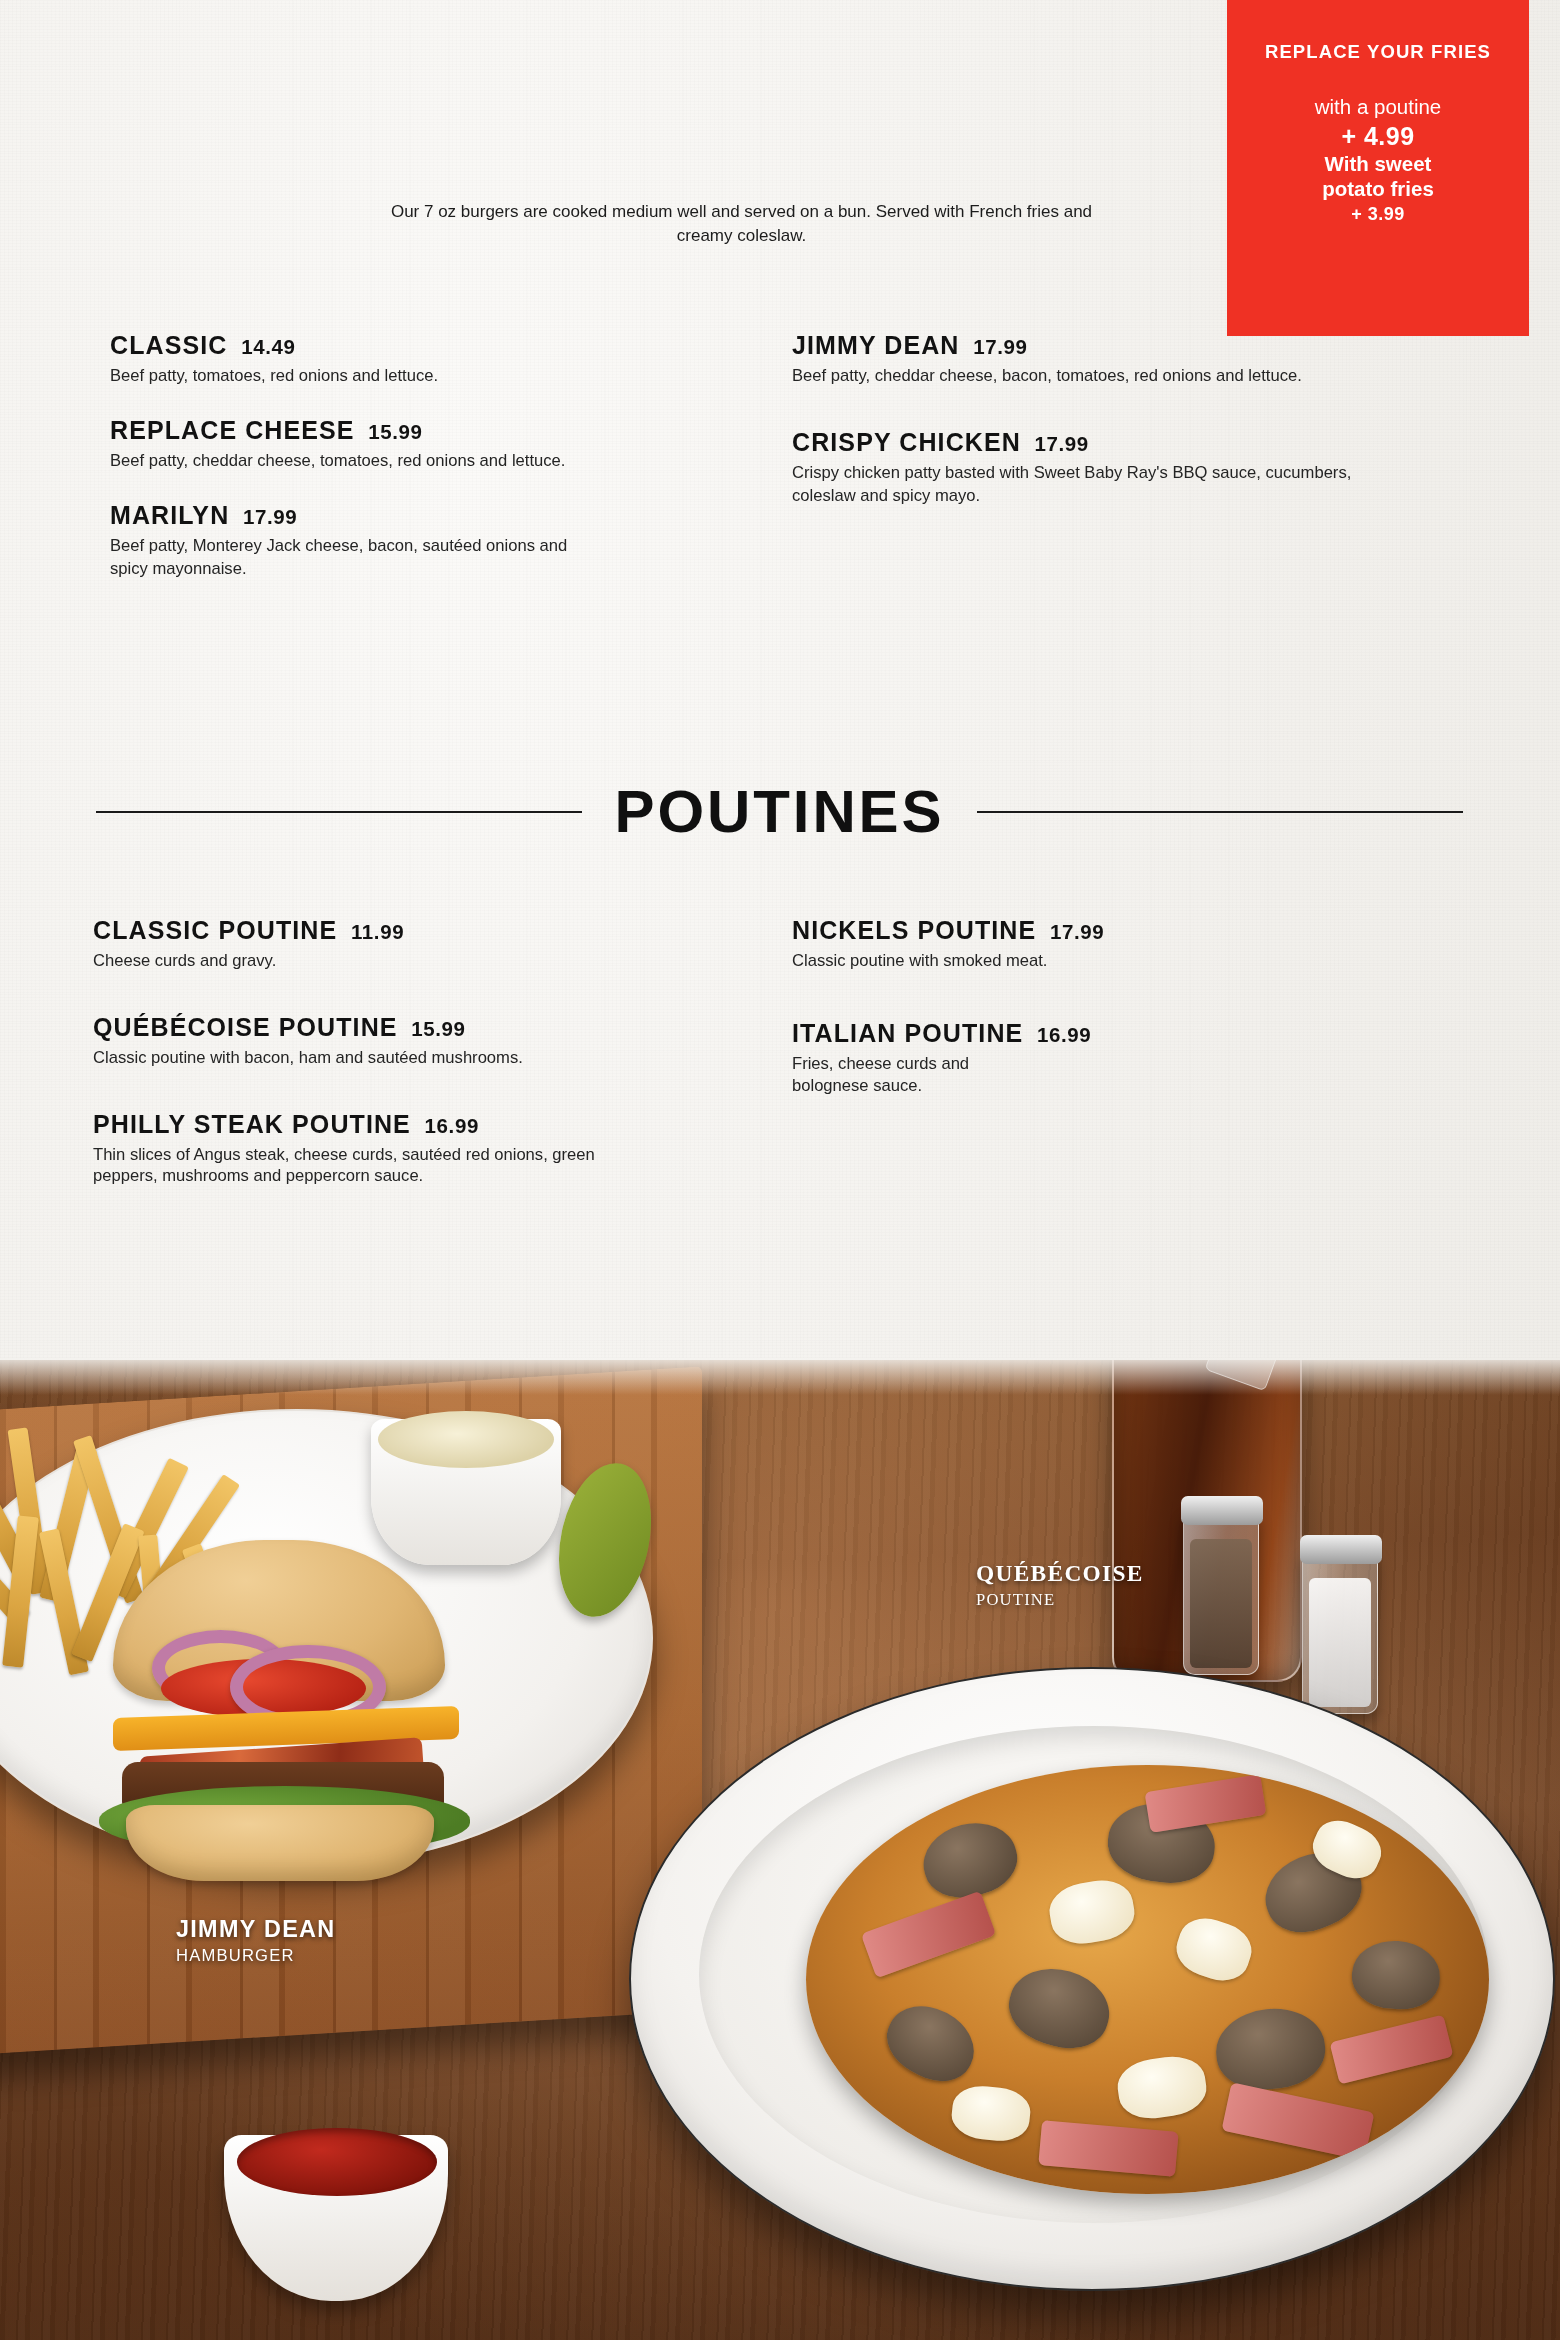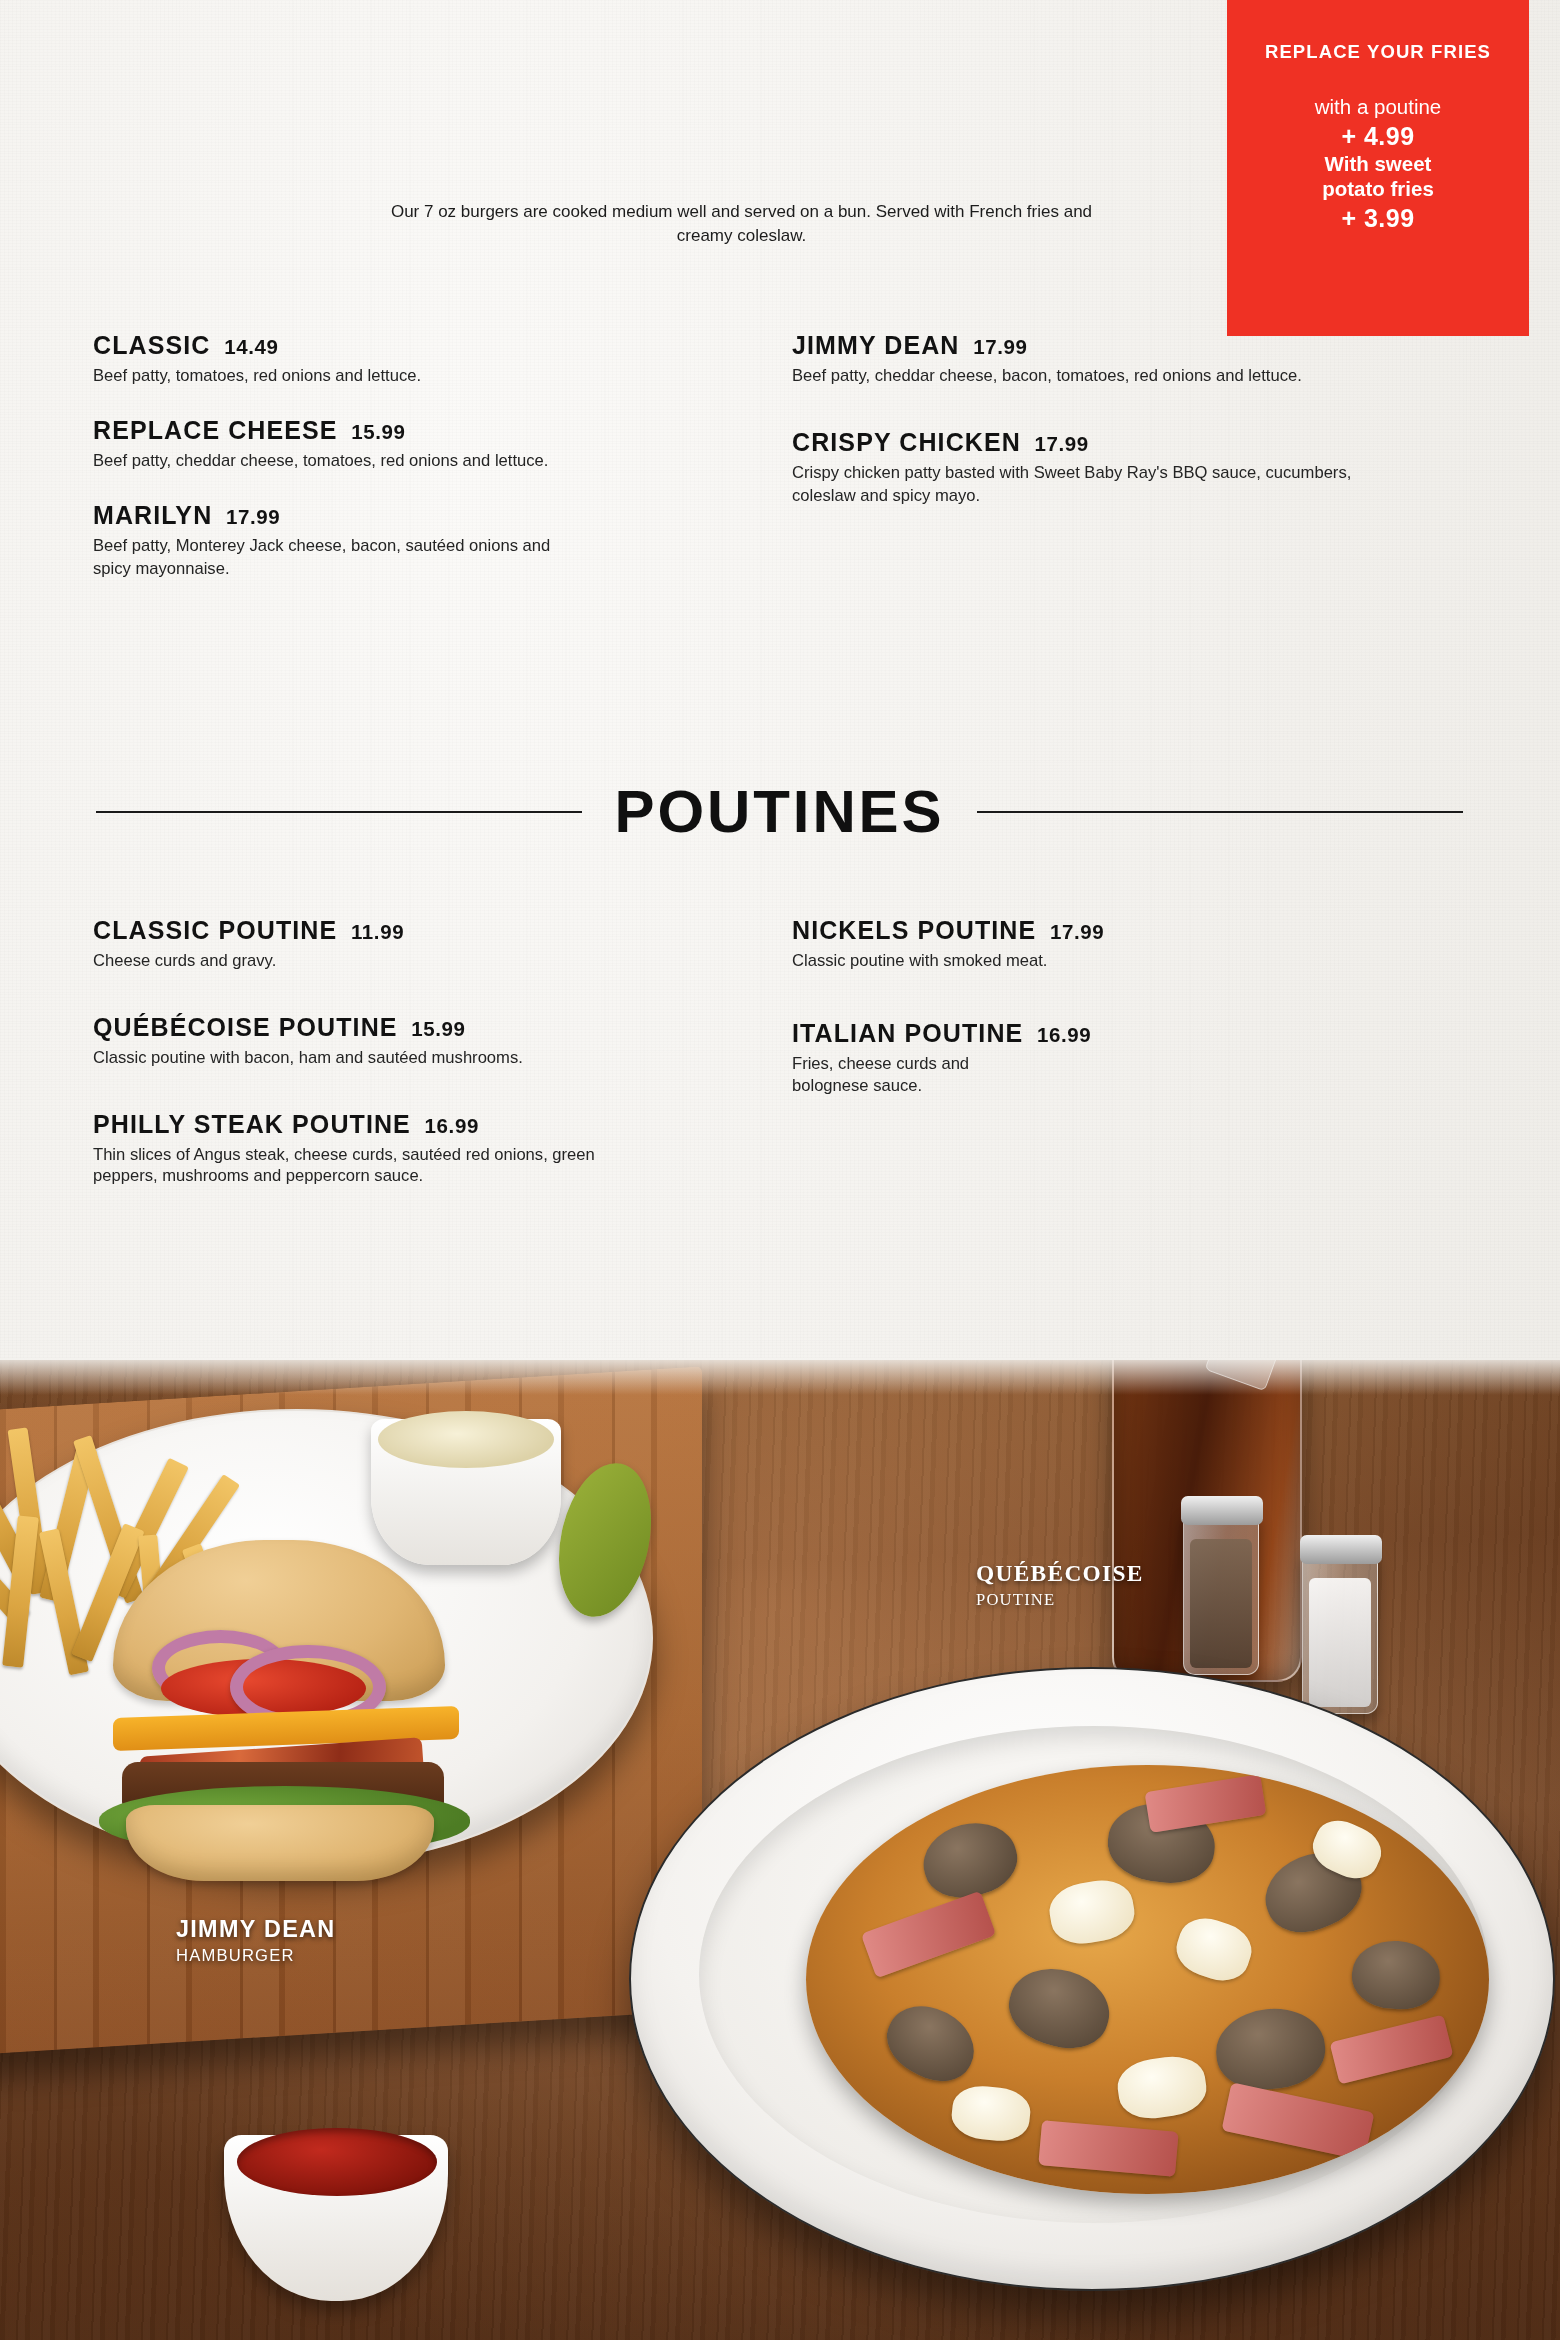--- a/index.html
+++ b/index.html
@@ -59,21 +59,21 @@
     font-weight: bold;
     letter-spacing: 0.5px;
     margin-top: 2px;
   }
   #promo .promo-line2 {
     font-size: 20.5px;
     font-weight: bold;
     line-height: 1.25;
   }
   #promo .promo-price2 {
-    font-size: 25px;
+    font-size: 18px;
     font-weight: bold;
     letter-spacing: 0.5px;
     margin-top: 2px;
   }
 
   
   .section-head {
     position: absolute;
     display: flex;
     align-items: center;
@@ -105,21 +105,21 @@
     width: 741px;
     text-align: center;
     font-size: 17px;
     line-height: 1.42;
     color: #1c1c1c;
     z-index: 4;
   }
 
   
   .col { position: absolute; z-index: 4; }
-  #burgers-left  { top: 332px; left: 93px;  width: 624px; }
+  #burgers-left  { top: 332px; left: 110px;  width: 624px; }
   #burgers-right { top: 332px; left: 792px; width: 634px; }
   #poutines-left  { top: 917px; left: 93px;  width: 634px; }
   #poutines-right { top: 917px; left: 792px; width: 634px; }
 
   .item { margin-bottom: 29px; }
   .item:last-child { margin-bottom: 0; }
   .item .nameline {
     display: flex;
     align-items: baseline;
     gap: 13.7px;

